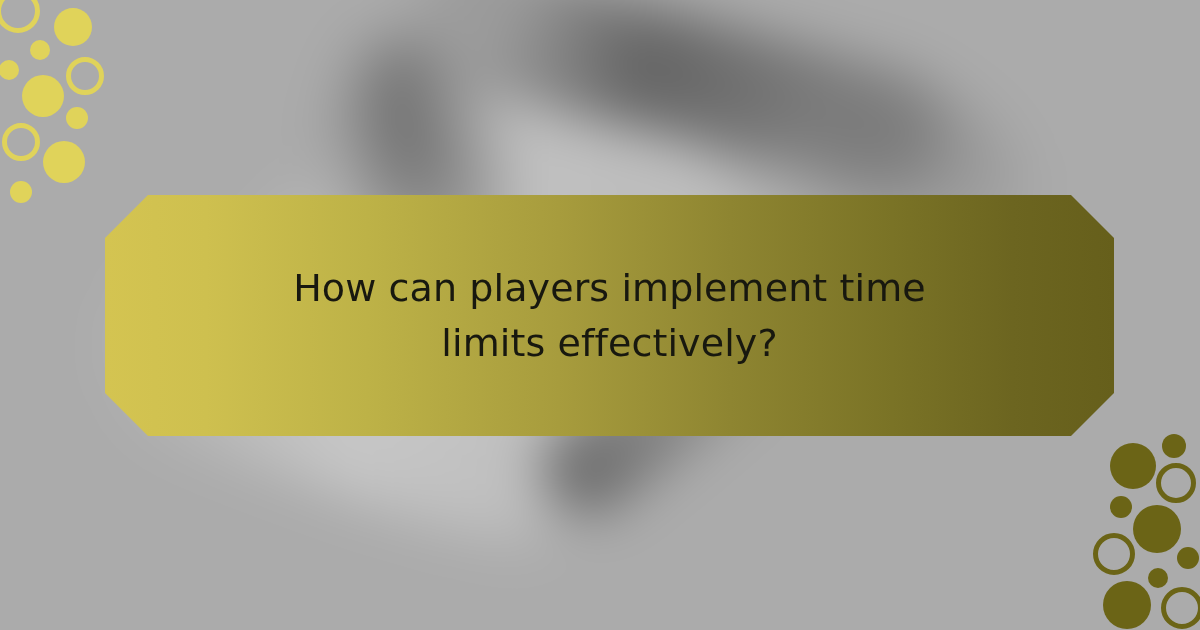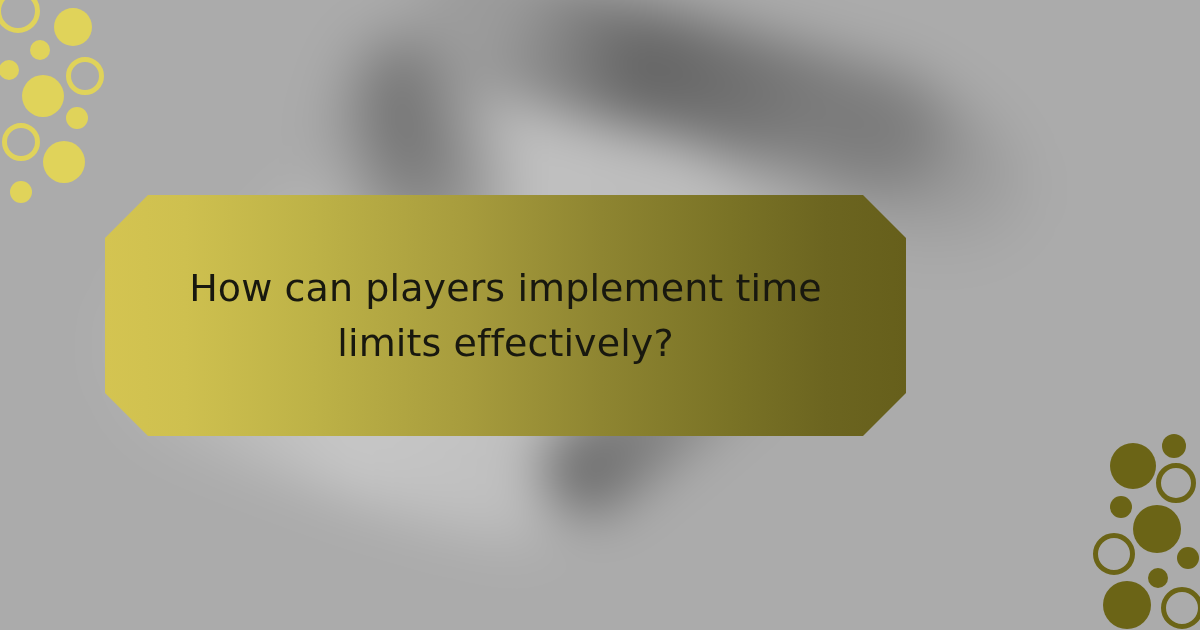--- a/index.html
+++ b/index.html
@@ -124,21 +124,21 @@
     width: 1200px;
     height: 630px;
     pointer-events: none;
   }
 
   
   .banner {
     position: absolute;
     left: 105px;
     top: 195px;
-    width: 801px;
+    width: 1009px;
     height: 241px;
     background: linear-gradient(90deg,
         #d4c451 0%,
         #cec04f 10%,
         #bdb247 26%,
         #a79c3d 45%,
         #8e8531 62%,
         #7a7326 78%,
         #6c6520 90%,
         #665f1b 100%);

